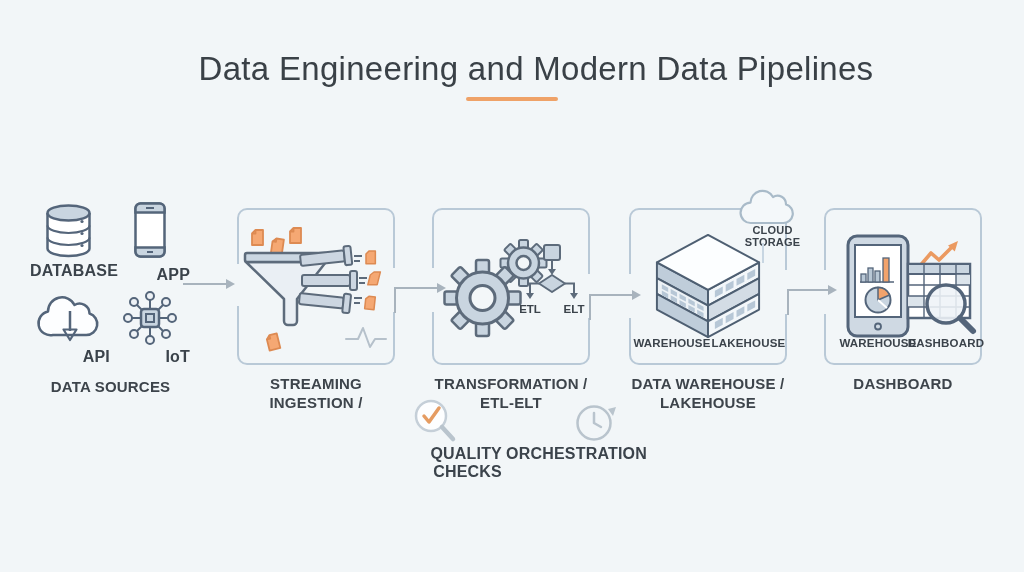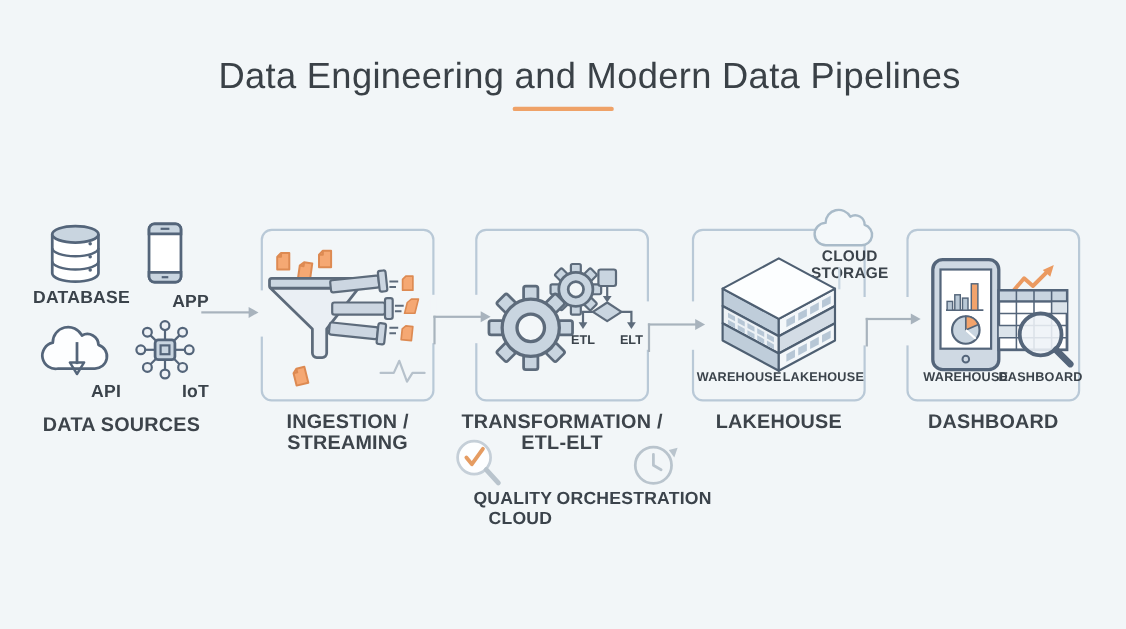--- a/index.html
+++ b/index.html
@@ -14,21 +14,21 @@
   }
   .title-underline{
     left:466px;top:97px;width:92px;height:4px;background:#efa268;border-radius:2px;
   }
   .stage-box{
     top:208px;height:157px;width:158px;box-sizing:border-box;
     border:2px solid #b9c9d7;border-radius:10px;background:transparent;
   }
   .gap{background:#f2f6f8;width:6px;}
   .stage-caption{
-    top:374px;text-align:center;font-size:18px;font-weight:700;
+    top:374px;text-align:center;font-size:15px;font-weight:700;
     color:#3d444b;line-height:19px;letter-spacing:.2px;
   }
   .icon-label{
     font-size:16px;font-weight:700;color:#3b434b;text-align:right;letter-spacing:.2px;
   }
   .inner-label{
     font-size:11.5px;font-weight:700;color:#3b434b;text-align:center;letter-spacing:.2px;
   }
   .arrow{height:2px;background:#a8b3bd;}
   .arrow::after{
@@ -174,22 +174,22 @@
       <g transform="translate(131,60) scale(0.85) skewX(-14)">
           <path d="M3.5,0 H11 V15 H0 V3.5 Z"></path>
         </g>
       <g transform="translate(126,84) scale(0.85) rotate(6)">
           <path d="M3.5,0 H11 V15 H0 V3.5 Z"></path>
         </g>
     </g>
     <path d="M106,127 h12 l5,-11 l7,19 l5,-8 h11" fill="none" stroke="#b6c1cb" stroke-width="2" stroke-linejoin="round" stroke-linecap="round"></path>
   </svg>
   <div class="abs stage-caption" style="left:217px;top:374px;width:198px">
+    <span style="display:block">STREAMING</span>
     <span style="display:block">INGESTION /</span>
-    <span style="display:block">STREAMING</span>
   </div>
 
   <svg class="abs" style="left:440px;top:236px" width="116" height="112" viewBox="0 0 116 112">
     <g fill="#c9d5e0" stroke="#5d6b7b" stroke-width="2">
       <rect x="79" y="4" width="9" height="9" rx="1.5" transform="rotate(0 83.5 27)"></rect>
       <rect x="79" y="4" width="9" height="9" rx="1.5" transform="rotate(45 83.5 27)"></rect>
       <rect x="79" y="4" width="9" height="9" rx="1.5" transform="rotate(90 83.5 27)"></rect>
       <rect x="79" y="4" width="9" height="9" rx="1.5" transform="rotate(135 83.5 27)"></rect>
       <rect x="79" y="4" width="9" height="9" rx="1.5" transform="rotate(180 83.5 27)"></rect>
       <rect x="79" y="4" width="9" height="9" rx="1.5" transform="rotate(225 83.5 27)"></rect>
@@ -224,21 +224,21 @@
     <text x="64" y="71" font-size="11.5" text-anchor="middle">ELT</text>
   </svg>
   <div class="abs stage-caption" style="left:412px;top:374px;width:198px">
     <span style="display:block">TRANSFORMATION /</span>
     <span style="display:block">ETL-ELT</span>
   </div>
 
   <svg class="abs" style="left:737px;top:187px" width="62" height="40" viewBox="0 0 62 40">
     <path d="M14,36 h32 a9.5,9.5 0 0 0 3,-18.6 a8.5,8.5 0 0 0 -13,-7.4 a12,12 0 0 0 -22.5,5.6 a10,10 0 0 0 0.5,20.4 z" fill="#f4f8fa" stroke="#a9bbc9" stroke-width="2.2" stroke-linejoin="round"></path>
   </svg>
-  <div class="abs inner-label" style="left:725px;top:224px;width:95px;font-size:14px">CLOUD STORAGE</div>
+  <div class="abs inner-label" style="left:725px;top:224px;width:95px;font-size:11px">CLOUD STORAGE</div>
   <div class="abs vline" style="left:762px;top:243px;height:20px"></div>
 
   <svg class="abs" style="left:649px;top:229px" width="118" height="112" viewBox="0 0 120 114">
     <g stroke="#4e5f72" stroke-width="2" stroke-linejoin="round">
       <polygon points="8,34 60,62 60,78 8,50" fill="#bfcdda"></polygon>
       <polygon points="60,62 112,34 112,50 60,78" fill="#f3f7fa"></polygon>
       <polygon points="8,50 60,78 60,94 8,66" fill="#edf2f6"></polygon>
       <polygon points="60,78 112,50 112,66 60,94" fill="#d3dce5"></polygon>
       <polygon points="8,66 60,94 60,110 8,82" fill="#bfcdda"></polygon>
       <polygon points="60,94 112,66 112,82 60,110" fill="#f3f7fa"></polygon>
@@ -267,20 +267,21 @@
           <rect x="14" y="10" width="6.5" height="4.5"></rect>
         <rect x="23" y="10" width="6.5" height="4.5"></rect>
           <rect x="32" y="10" width="6.5" height="4.5"></rect>
         <rect x="41" y="10" width="6.5" height="4.5"></rect>
       </g>
     </g>
   </svg>
   <div class="abs inner-label" style="left:632px;top:337px;width:80px">WAREHOUSE</div>
   <div class="abs inner-label" style="left:706px;top:337px;width:85px">LAKEHOUSE</div>
   <div class="abs stage-caption" style="left:609px;top:374px;width:198px">
+    <span style="display:block">DATA WAREHOUSE /</span>
     <span style="display:block">LAKEHOUSE</span>
   </div>
 
   <svg class="abs" style="left:846px;top:234px" width="64" height="104" viewBox="0 0 64 104">
     <rect x="2" y="2" width="60" height="100" rx="9" fill="#cfd9e3" stroke="#54657a" stroke-width="3"></rect>
     <rect x="9" y="11" width="46" height="72" fill="#ffffff" stroke="#54657a" stroke-width="2"></rect>
     <line x1="14" y1="48" x2="48" y2="48" stroke="#54657a" stroke-width="1.5"></line>
     <g stroke="#54657a" stroke-width="1.3">
       <rect x="15" y="40" width="5" height="8" fill="#b9c8d6"></rect>
       <rect x="22" y="34" width="5" height="14" fill="#b9c8d6"></rect>
@@ -317,21 +318,21 @@
   <div class="abs inner-label" style="left:906px;top:337px;width:80px">DASHBOARD</div>
   <div class="abs stage-caption" style="left:804px;top:374px;width:198px">
     <span style="display:block">DASHBOARD</span>
   </div>
 
   <svg class="abs" style="left:410px;top:397px" width="54" height="54" viewBox="0 0 54 54">
     <circle cx="21" cy="19" r="15" fill="#fdfeff" stroke="#c5cfd8" stroke-width="2.5"></circle>
     <polyline points="14,19 19,25 29,11" fill="none" stroke="#e59c62" stroke-width="3.5" stroke-linecap="round" stroke-linejoin="round"></polyline>
     <line x1="32" y1="30" x2="43" y2="42" stroke="#b9c4cd" stroke-width="4.5" stroke-linecap="round"></line>
   </svg>
-  <div class="abs icon-label" style="left:380px;top:445px;width:122px">QUALITY CLOUD</div>
+  <div class="abs icon-label" style="left:380px;top:445px;width:122px">QUALITY CHECKS</div>
 
   <svg class="abs" style="left:572px;top:400px" width="48" height="46" viewBox="0 0 48 46">
     <circle cx="22" cy="23" r="16.5" fill="none" stroke="#b9c4cd" stroke-width="2.5"></circle>
     <polyline points="22,13 22,23 29,27" fill="none" stroke="#b9c4cd" stroke-width="2.5" stroke-linecap="round" stroke-linejoin="round"></polyline>
     <polygon points="36,9 44,7 41,16" fill="#b9c4cd"></polygon>
   </svg>
   <div class="abs icon-label" style="left:506px;top:445px;width:120px">ORCHESTRATION</div>
 
 </div>
 

